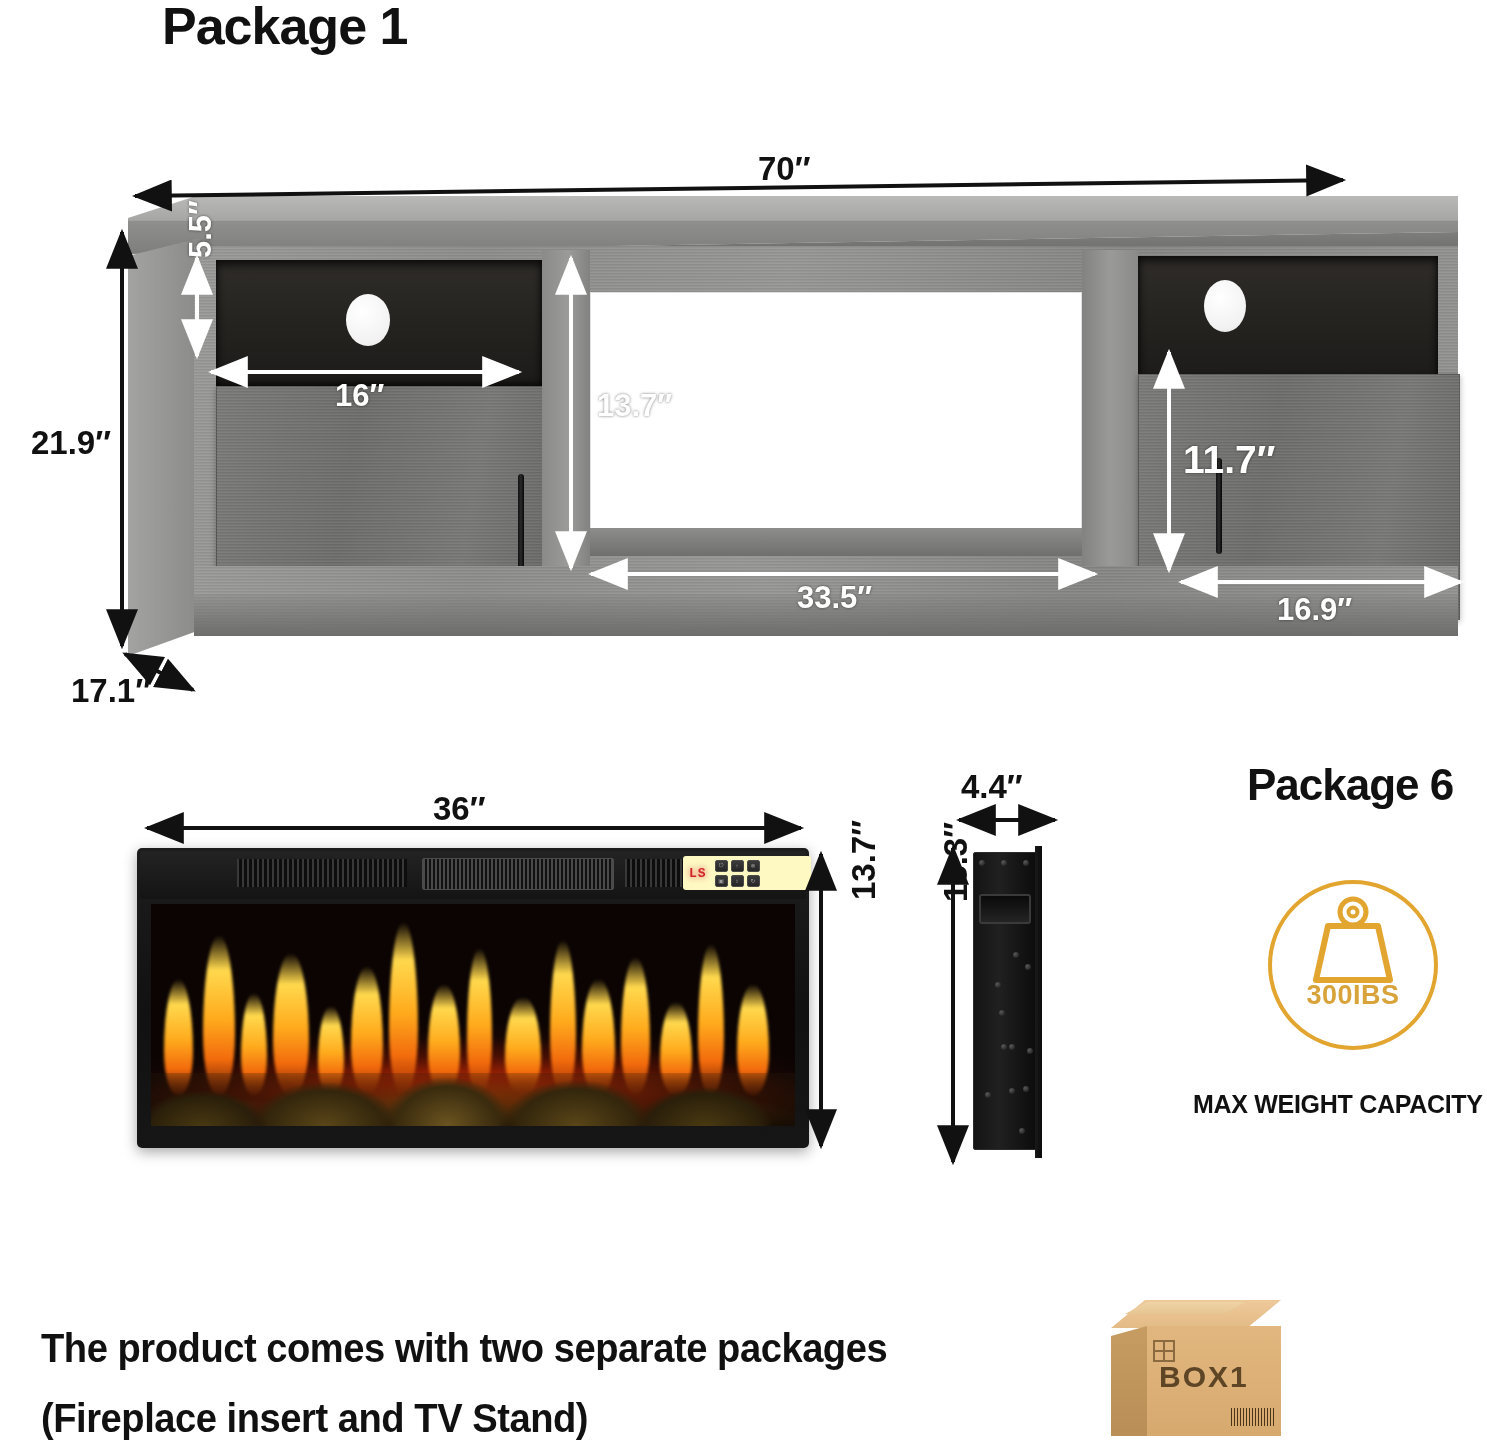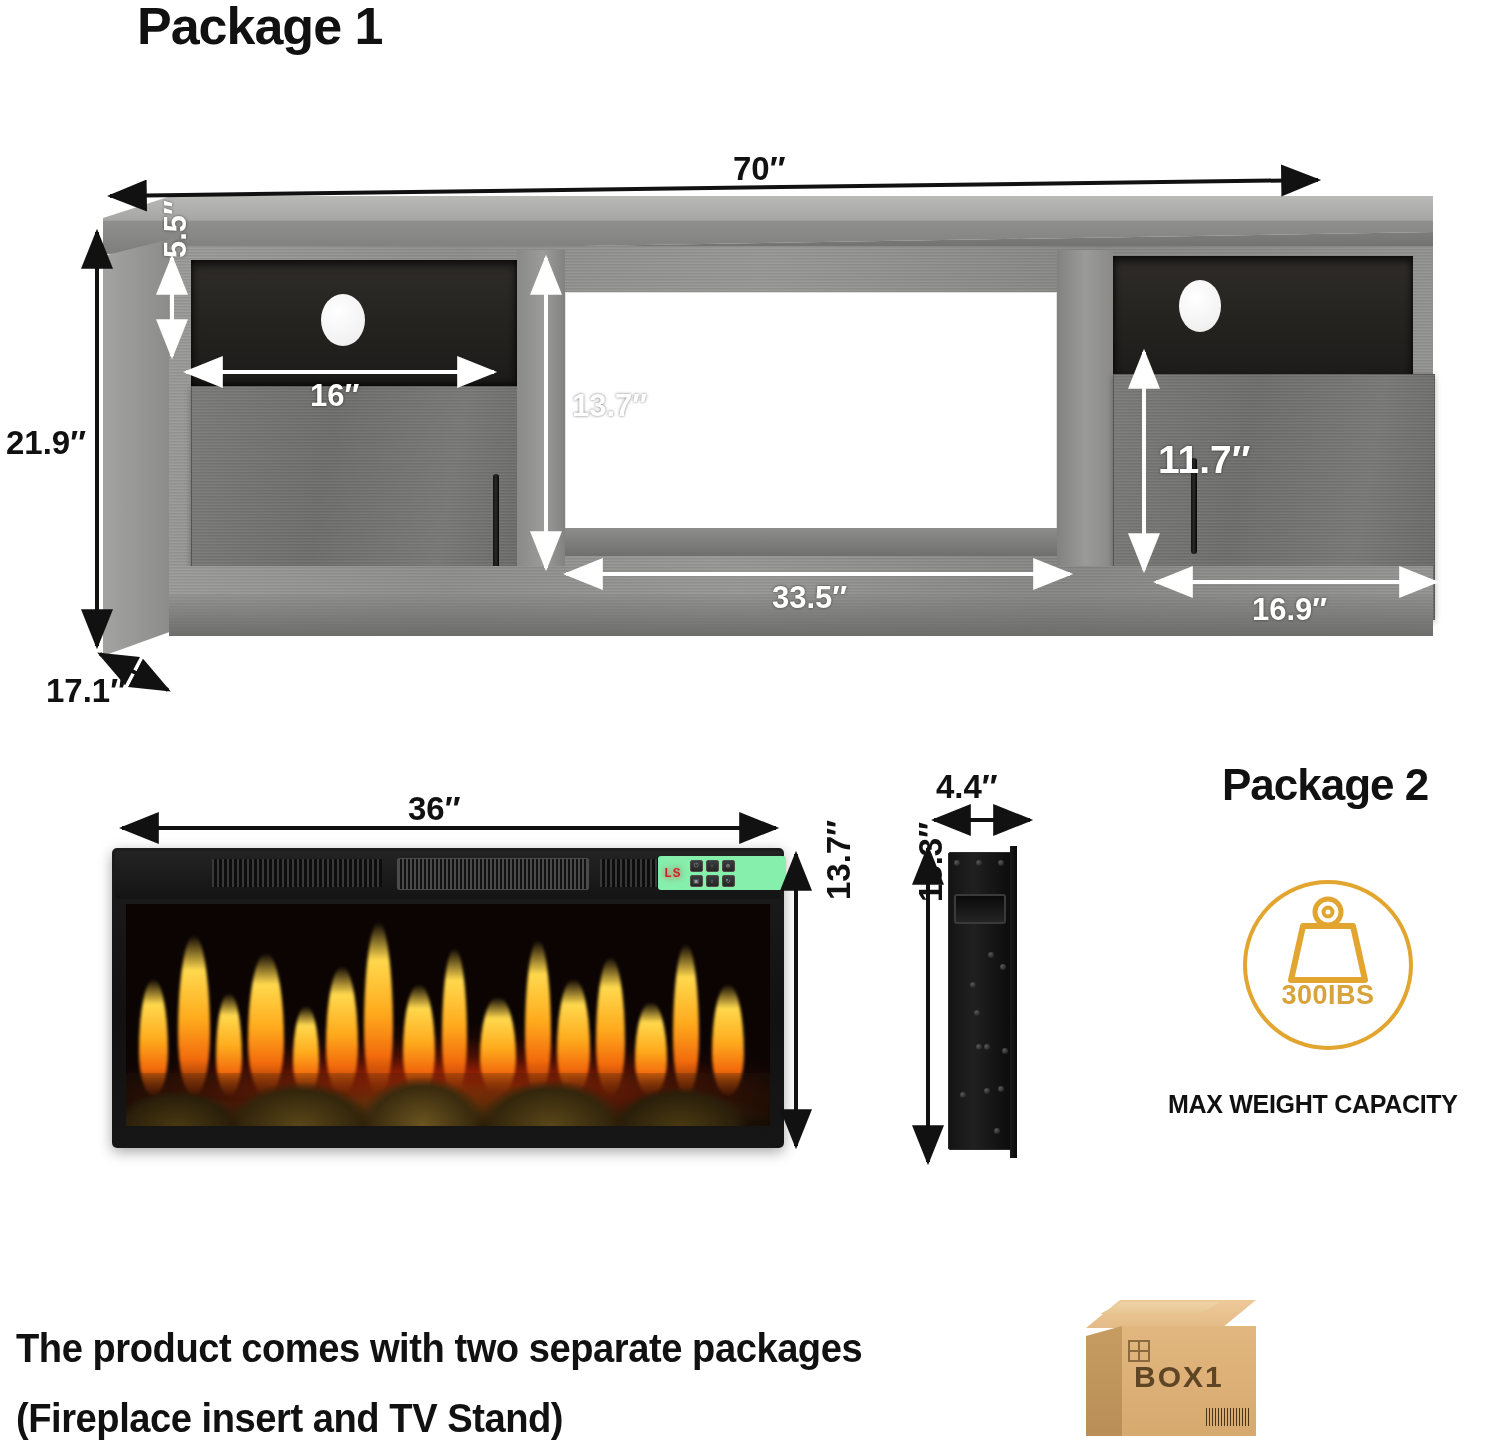--- a/index.html
+++ b/index.html
@@ -3,21 +3,21 @@
 <meta charset="utf-8">
 <style>
   html,body{margin:0;padding:0;}
   body{
     width:1487px;height:1443px;
     background:#ffffff;
     font-family:"Liberation Sans", sans-serif;
     position:relative;
     overflow:hidden;
   }
-  .stage{position:absolute;inset:0;}
+  .stage{position:absolute;inset:0;margin-left:25px;}
 
   
   .hdr{
     position:absolute;font-weight:bold;color:#111;
     letter-spacing:-1px;
   }
   .dim-b{position:absolute;color:#111;font-weight:600;white-space:nowrap;}
   .dim-w{position:absolute;color:#ffffff;font-weight:600;white-space:nowrap;
          text-shadow:0 0 3px rgba(0,0,0,.55);}
   .rot90{transform:rotate(-90deg);transform-origin:left top;}
@@ -120,21 +120,21 @@
     background:repeating-linear-gradient(90deg,#3a3a3a 0px,#3a3a3a 2px,#0c0c0c 2px,#0c0c0c 5px);
     opacity:.95;
   }
   .outlet{
     position:absolute;top:10px;height:30px;
     background:repeating-linear-gradient(90deg,#4a4a4a 0px,#4a4a4a 2px,#111 2px,#111 4px);
     border:1px solid #4c4c4c;border-radius:2px;
   }
   .ctrl-panel{
     position:absolute;top:8px;height:34px;
-    background:#86efac;border-radius:3px;
+    background:#fef9c3;border-radius:3px;
     display:flex;align-items:center;gap:8px;padding:0 6px;
   }
   .led{
     color:#d3232a;font-family:"Liberation Mono",monospace;
     font-size:13px;font-weight:bold;letter-spacing:1px;
     text-shadow:0 0 6px rgba(211,35,42,.85);
   }
   .btn-grid{display:grid;grid-template-columns:repeat(3,13px);grid-template-rows:repeat(2,12px);gap:3px;}
   .btn{
     background:linear-gradient(180deg,#3b3b3b,#262626);
@@ -232,21 +232,21 @@
     transform:scaleX(.93);transform-origin:left center;
     white-space:nowrap;
   }
 </style>
 </head>
 <body>
 
 <div class="stage">
 
   <div class="hdr" style="left:137px;top:-4px;font-size:52px;">Package 1</div>
-  <div class="hdr" style="left:1222px;top:760px;font-size:44px;">Package 2</div>
+  <div class="hdr" style="left:1222px;top:760px;font-size:44px;">Package 6</div>
 
   <div id="tvstand">
 
     <div class="top-slab"></div>
     <div class="top-edge"></div>
 
     <div class="carcass">
       <div class="side-left woodg"></div>
 
       <div class="front">

